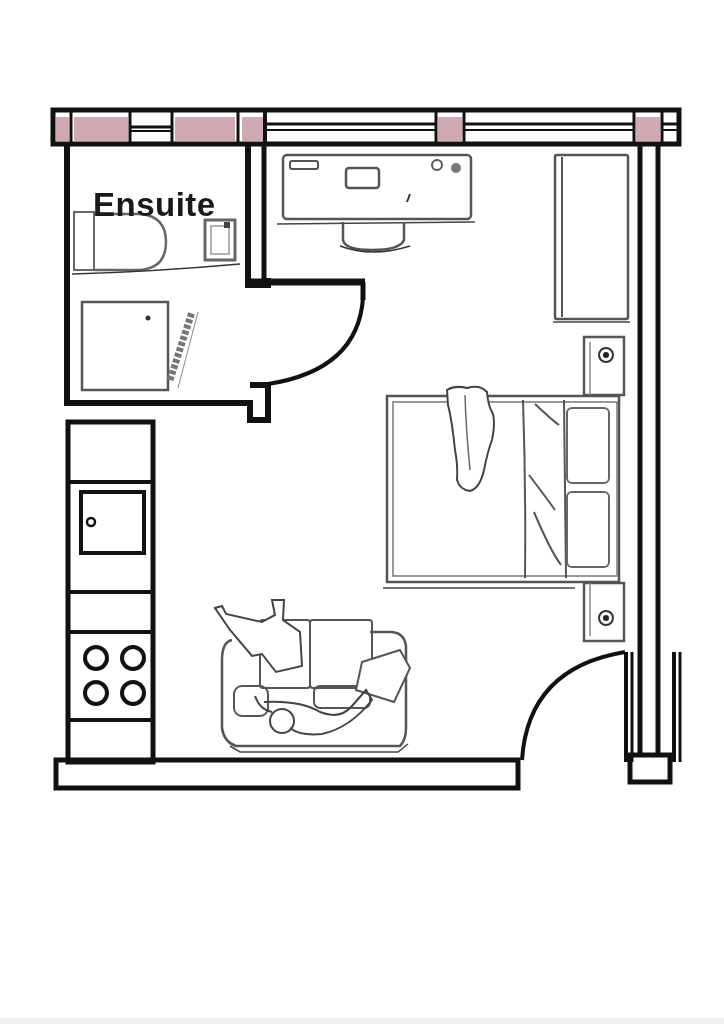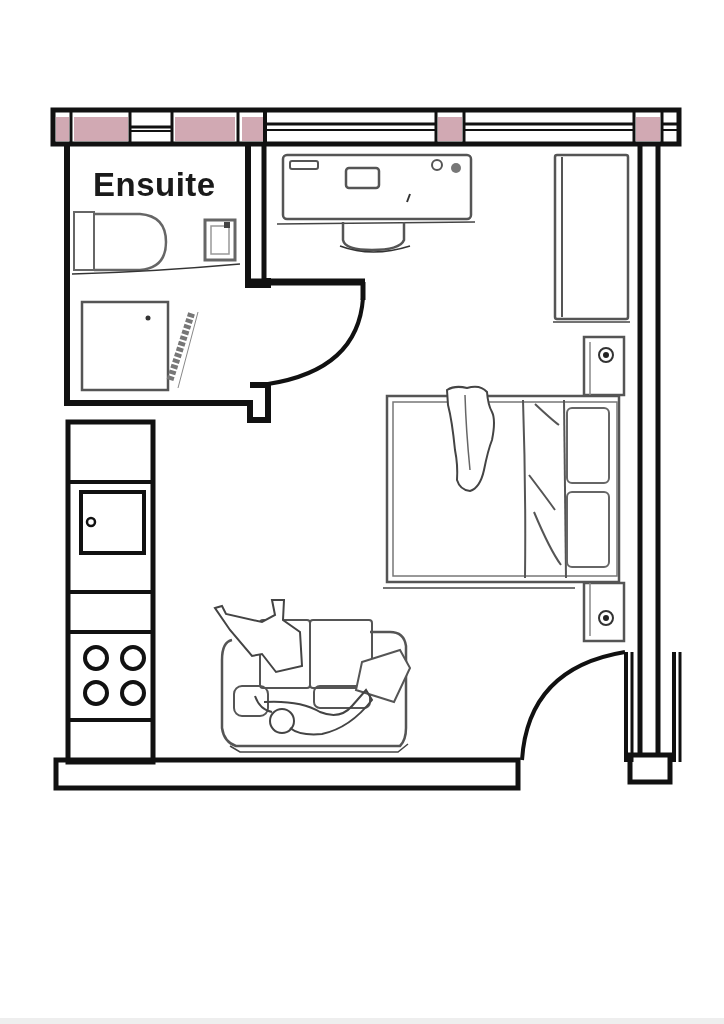--- a/index.html
+++ b/index.html
@@ -1,18 +1,18 @@
 <!DOCTYPE html>
 <html><head>
 <meta charset="utf-8">
 <style>
   html,body{margin:0;padding:0;background:#ffffff;}
   body{width:724px;height:1024px;position:relative;overflow:hidden;font-family:"Liberation Sans",sans-serif;}
   #plan{position:absolute;left:0;top:0;width:724px;height:1024px;}
-  .label-ensuite{position:absolute;left:93px;top:166px;font-family:"Liberation Sans",sans-serif;font-weight:bold;font-size:33px;color:#1a1a1a;letter-spacing:0.5px;}
+  .label-ensuite{position:absolute;left:93px;top:186px;font-family:"Liberation Sans",sans-serif;font-weight:bold;font-size:33px;color:#1a1a1a;letter-spacing:0.5px;}
   .wall{fill:none;stroke:#111;stroke-width:6;stroke-linejoin:miter;}
   .pink{fill:#c99aa6;opacity:0.85;}
   .bottom-edge{position:absolute;left:0;top:1018px;width:724px;height:6px;background:#eeeeee;}
 </style>
 </head>
 <body>
 
 <svg id="plan" viewBox="0 0 724 1024">
 
   <g>

